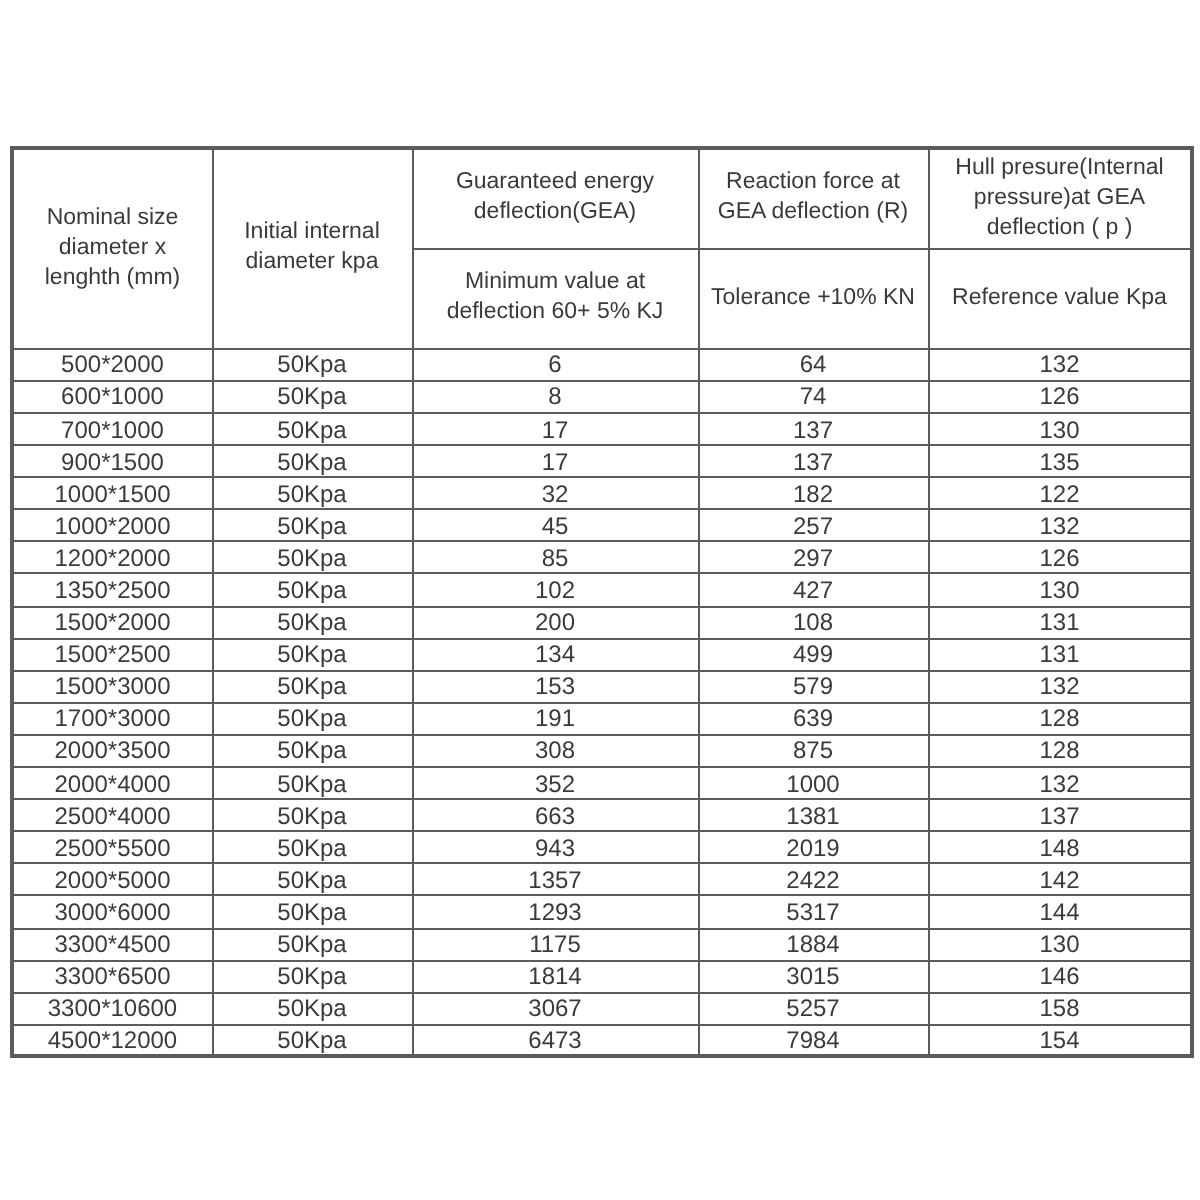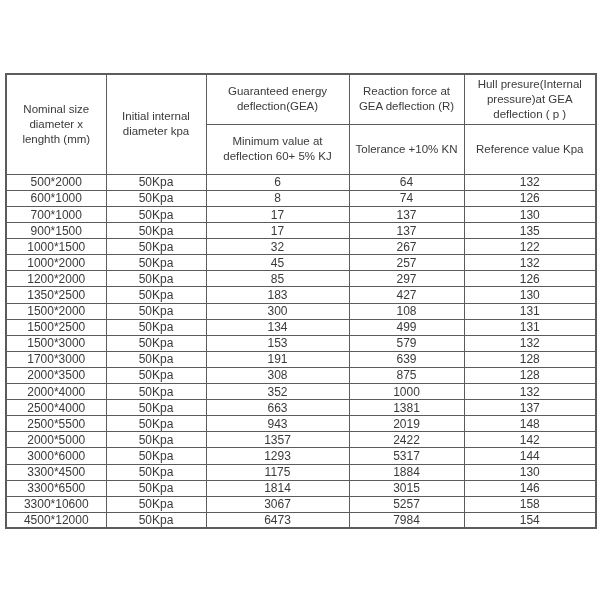--- a/index.html
+++ b/index.html
@@ -100,48 +100,48 @@
           <td>900*1500</td>
           <td>50Kpa</td>
           <td>17</td>
           <td>137</td>
           <td>135</td>
         </tr>
         <tr>
           <td>1000*1500</td>
           <td>50Kpa</td>
           <td>32</td>
-          <td>267</td>
+          <td>182</td>
           <td>122</td>
         </tr>
         <tr>
           <td>1000*2000</td>
           <td>50Kpa</td>
           <td>45</td>
           <td>257</td>
           <td>132</td>
         </tr>
         <tr>
           <td>1200*2000</td>
           <td>50Kpa</td>
           <td>85</td>
           <td>297</td>
           <td>126</td>
         </tr>
         <tr>
           <td>1350*2500</td>
           <td>50Kpa</td>
-          <td>183</td>
+          <td>102</td>
           <td>427</td>
           <td>130</td>
         </tr>
         <tr>
           <td>1500*2000</td>
           <td>50Kpa</td>
-          <td>300</td>
+          <td>200</td>
           <td>108</td>
           <td>131</td>
         </tr>
         <tr>
           <td>1500*2500</td>
           <td>50Kpa</td>
           <td>134</td>
           <td>499</td>
           <td>131</td>
         </tr>

